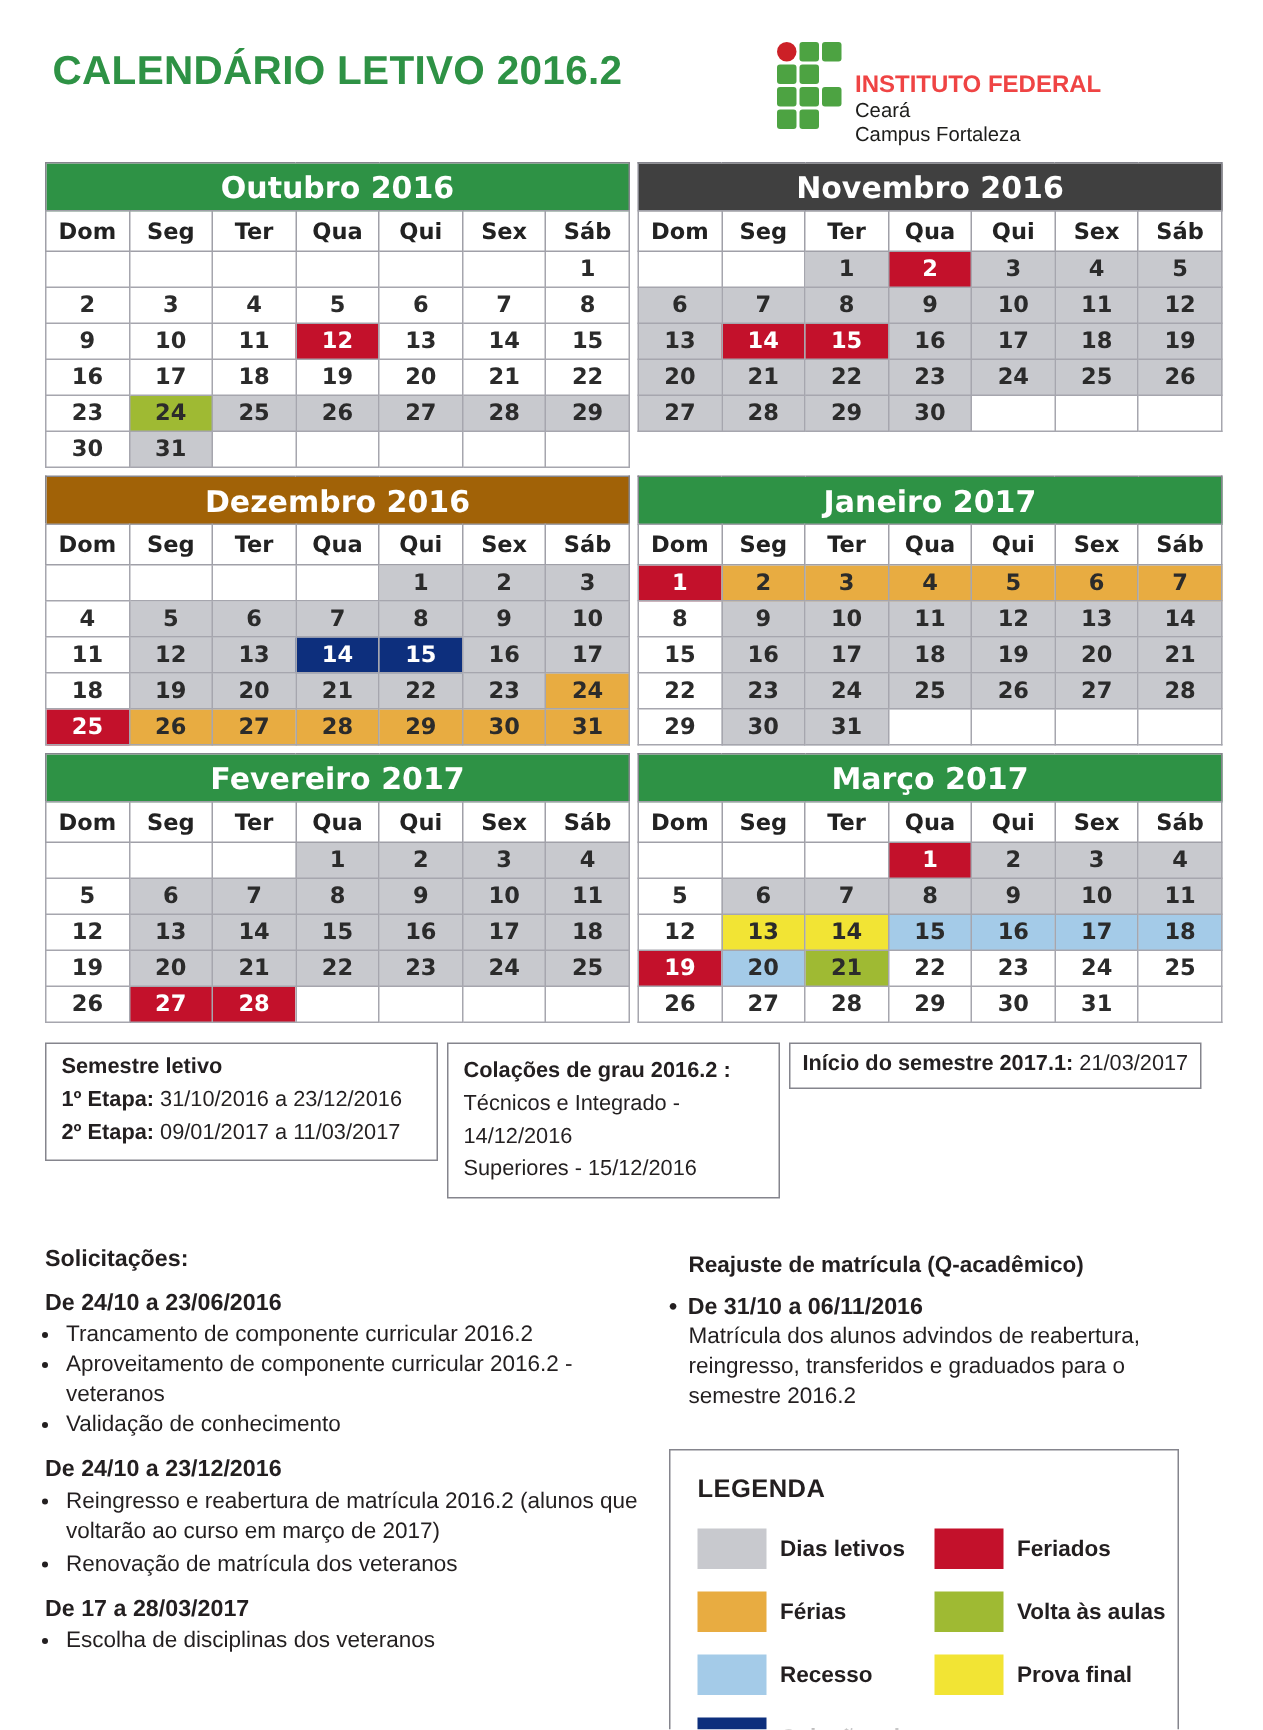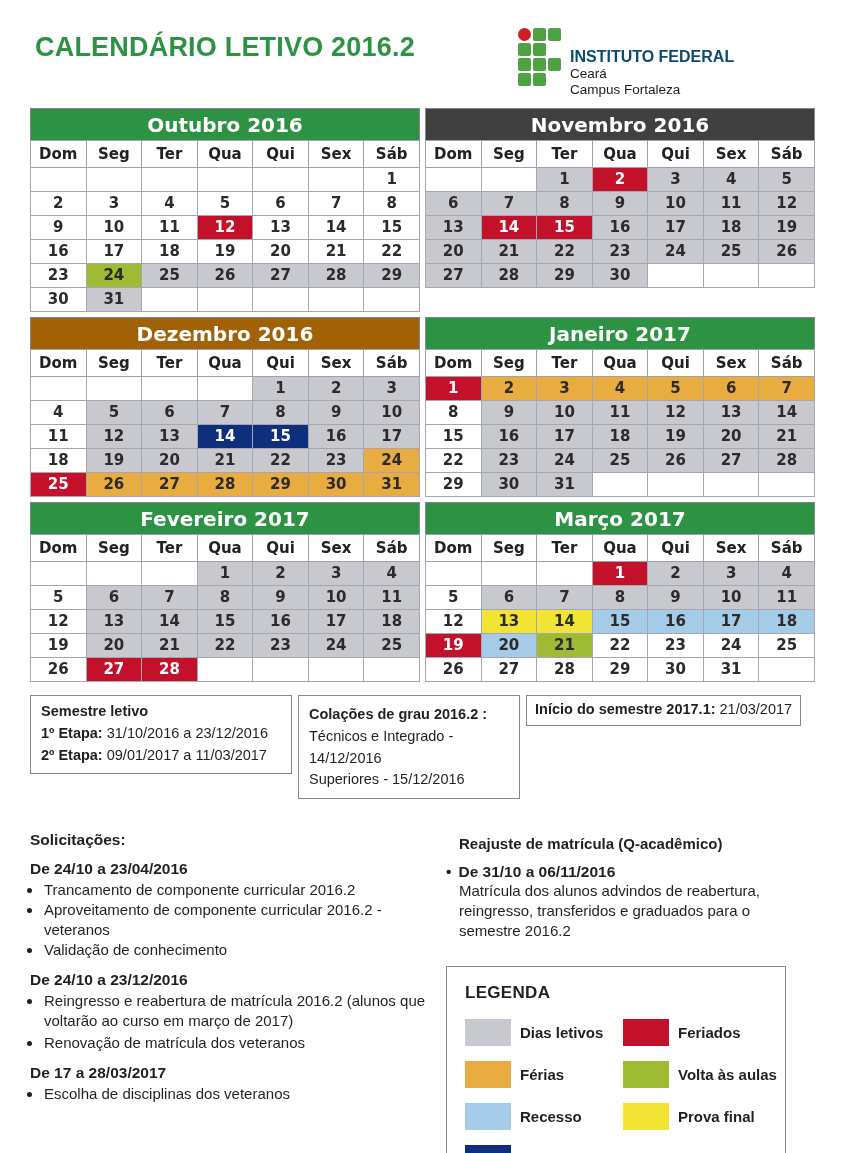--- a/index.html
+++ b/index.html
@@ -10,21 +10,21 @@
   .header{position:relative;height:108px;}
   .page-title{position:absolute;left:35px;top:32px;font-weight:bold;font-size:27px;
               letter-spacing:.2px;white-space:nowrap;}
   .page-title .term{font-size:27px;}
   .logo{position:absolute;left:518px;top:26px;display:flex;gap:9px;}
   .logo-grid{display:grid;grid-template-columns:repeat(3,13px);grid-auto-rows:13px;gap:2px;margin-top:2px;}
   .logo-cell{border-radius:2px;}
   .logo-cell.round{border-radius:50%;}
   .logo-cell.empty{background:transparent!important;}
   .logo-text{margin-top:21px;line-height:1.2;}
-  .logo-name{font-weight:bold;font-size:16px;color:#0c4a6e;}
+  .logo-name{font-weight:bold;font-size:16px;color:#ef4444;}
   .logo-sub{font-size:13.5px;color:#1d1d1b;}
 
   
   .months{display:grid;grid-template-columns:390px 390px;gap:5px;margin-left:30px;align-items:start;}
   table.cal{border-collapse:collapse;width:390px;table-layout:fixed;
             font-family:"DejaVu Sans","Liberation Sans",sans-serif;border:1px solid #85858d;}
   table.cal th.mtitle{height:31px;color:#fff;font-size:20px;font-weight:bold;text-align:center;padding:0;}
   table.cal th.wd{height:26px;background:#fff;border:1px solid #a0a0a8;font-size:15px;color:#222;padding:0;}
   table.cal td{height:23px;border:1px solid #a6a6ae;text-align:center;font-weight:bold;
                font-size:15px;color:#2b2b2b;padding:0;background:#fff;line-height:23px;}
@@ -486,21 +486,21 @@
     <div class="info-box box-ini">
       <span class="b">Início do semestre 2017.1:</span><span> 21/03/2017</span>
     </div>
   </div>
 
   <div class="sections">
     <div class="col-left">
       <div class="subheading">Solicitações:</div>
       <div>
           <div>
-            <div class="gdate">De 24/10 a 23/04/2016</div>
+            <div class="gdate">De 24/10 a 23/06/2016</div>
             <ul class="gitems">
               <li>Trancamento de componente curricular 2016.2</li>
               <li>Aproveitamento de componente curricular 2016.2 - veteranos</li>
               <li>Validação de conhecimento</li>
             </ul>
           </div>
           <div>
             <div class="gdate">De 24/10 a 23/12/2016</div>
             <ul class="gitems">
               <li>Reingresso e reabertura de matrícula 2016.2 (alunos que voltarão ao curso em março de 2017)</li>

